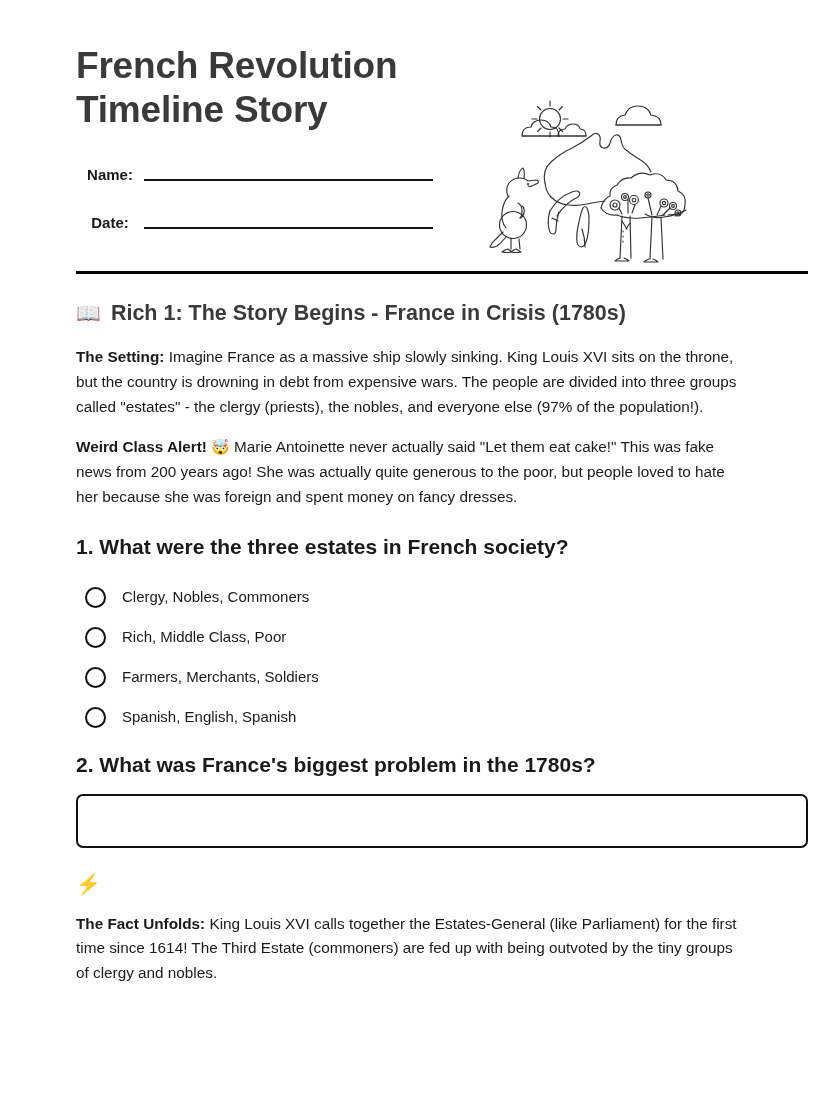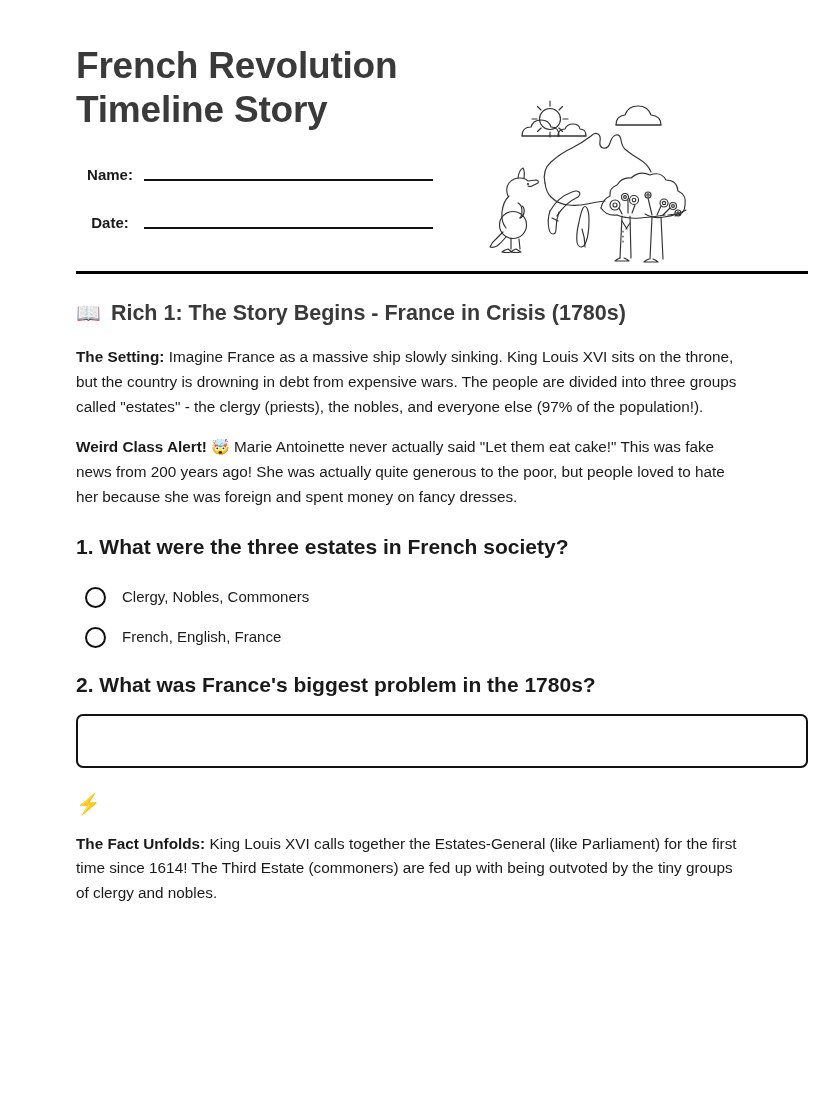--- a/index.html
+++ b/index.html
@@ -303,21 +303,29 @@
 
     <div class="question">
       <p class="question-text">1. What were the three estates in French society?</p>
       <div class="options">
         <div class="option">
           <span class="radio"></span>
           <span class="option-label">Clergy, Nobles, Commoners</span>
         </div>
         <div class="option">
           <span class="radio"></span>
-          <span class="option-label">French, English, France</span>
+          <span class="option-label">Rich, Middle Class, Poor</span>
+        </div>
+        <div class="option">
+          <span class="radio"></span>
+          <span class="option-label">Farmers, Merchants, Soldiers</span>
+        </div>
+        <div class="option">
+          <span class="radio"></span>
+          <span class="option-label">Spanish, English, Spanish</span>
         </div>
       </div>
     </div>
 
     <div class="question">
       <p class="question-text q2-text">2. What was France's biggest problem in the 1780s?</p>
       <div class="answer-box"></div>
     </div>
   </div>
 

